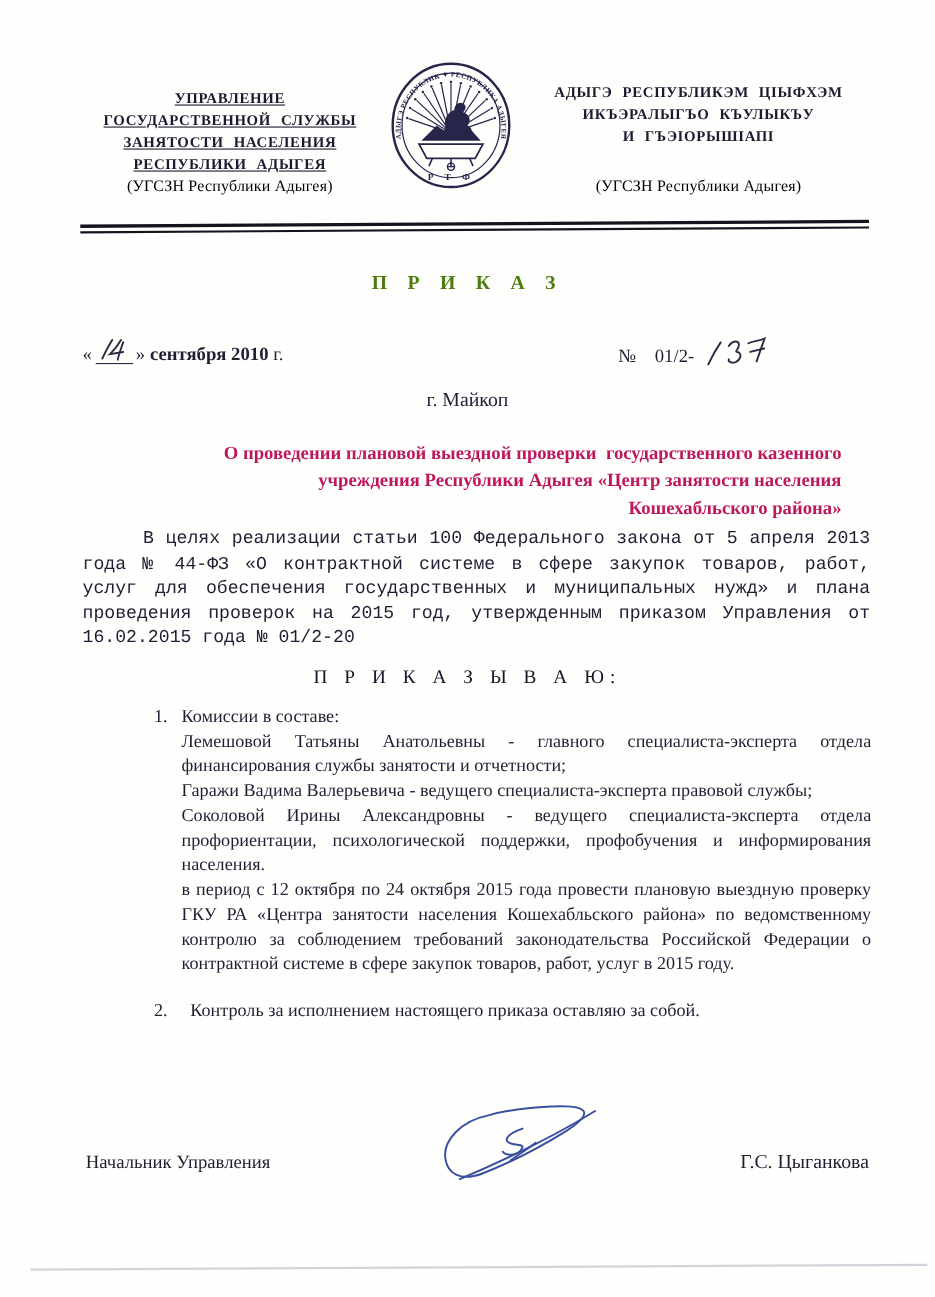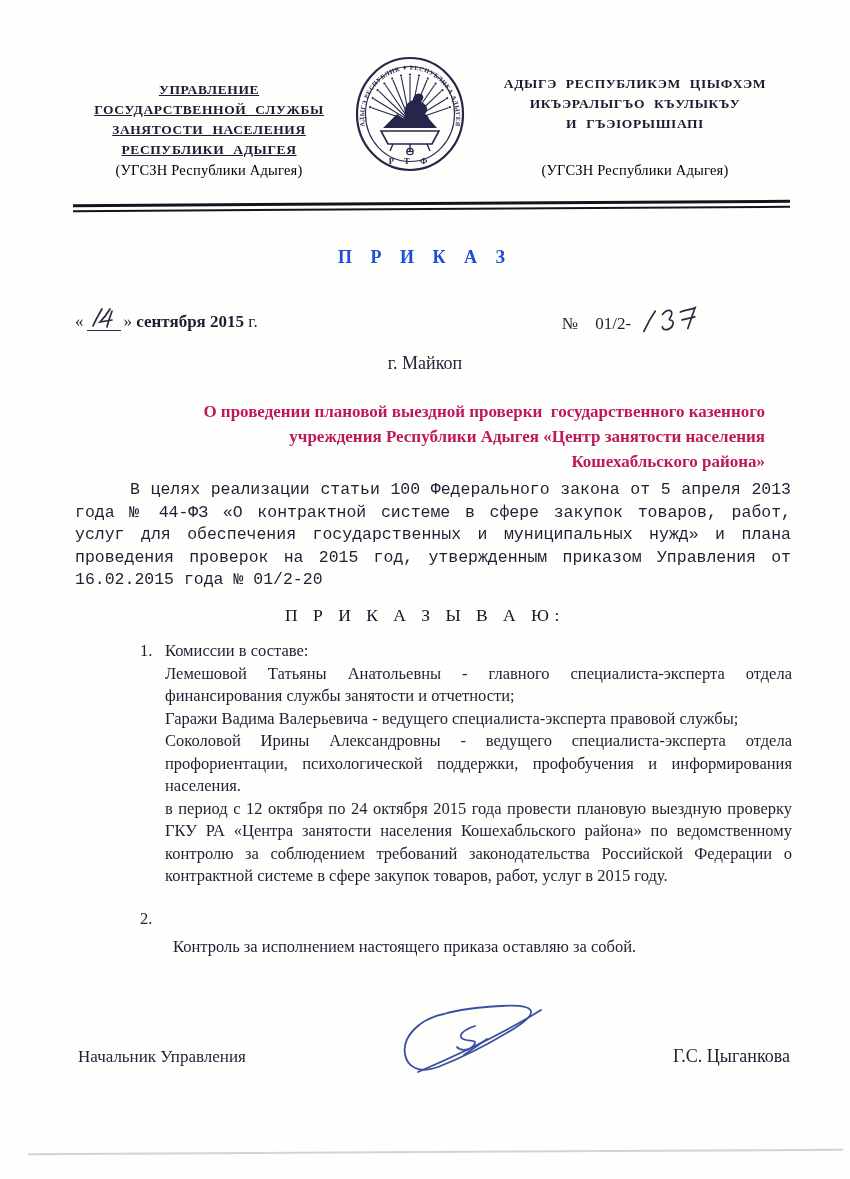--- a/index.html
+++ b/index.html
@@ -20,21 +20,21 @@
   .abbrev-left{left:73px;top:162px;width:272px;}
   .abbrev-right{left:468px;top:162px;width:334px;}
   .emblem{position:absolute;left:353px;top:55px;width:114px;height:118px;}
   
   .rule{position:absolute;left:73px;top:202px;width:717px;transform:rotate(-.35deg);}
   .rule-thick{height:3px;background:#14141f;}
   .rule-gap{height:3px;}
   .rule-thin{height:1.8px;background:#14141f;}
   
   .order-title{position:absolute;left:0;top:247px;width:850px;text-align:center;
-    font-size:18px;font-weight:bold;letter-spacing:7px;color:#1d4ed8;}
+    font-size:18px;font-weight:bold;letter-spacing:7px;color:#4d7c0f;}
   .date-line{position:absolute;left:75px;top:306px;font-size:17px;white-space:nowrap;}
   .date-line .dl-bold{font-weight:bold;}
   .hand-day{display:inline-block;vertical-align:-4px;margin:0 3px;
     border-bottom:1.6px solid #2a2a40;}
   .number-line{position:absolute;left:562px;top:306px;font-size:17px;white-space:nowrap;}
   .hand-num{display:inline-block;vertical-align:-5px;margin-left:8px;transform:rotate(-5deg);}
   .city-line{position:absolute;left:0;top:353px;width:850px;text-align:center;font-size:18px;}
   
   .subject{position:absolute;left:85px;top:399px;width:680px;text-align:right;
     font-weight:bold;font-size:17px;line-height:25px;color:#be185d;}
@@ -44,21 +44,21 @@
     font-size:16.5px;line-height:22.6px;text-align:justify;text-indent:55px;font-family:Liberation Mono, monospace;}
   .resolution{position:absolute;left:0;top:605px;width:850px;text-align:center;
     font-size:17.5px;font-weight:normal;letter-spacing:5.5px;color:#151528;}
   .order-list{position:absolute;left:140px;top:640px;width:652px;font-size:16.5px;line-height:22.5px;}
   .list-item{display:flex;}
   .item-marker{width:25px;flex:0 0 25px;}
   .item-body{flex:1;}
   .item-body p{margin:0;text-align:justify;}
   .item2{margin-top:20px;}
   .item2 .item-marker{flex-basis:33px;width:33px;}
-  .item2 .item-body p{text-align:left;margin-top:28px;}
+  .item2 .item-body p{text-align:left;}
   
   .sig-title{position:absolute;left:78px;top:1047px;font-size:17px;}
   .sig-name{position:absolute;right:60px;top:1046px;font-size:18px;}
   .sig-stroke{position:absolute;left:388px;top:998px;width:172px;height:88px;}
   
   .scan-edge{position:absolute;left:28px;top:1151px;width:815px;height:1.6px;
     background:#c9cdd1;transform:rotate(-.3deg);opacity:.85;}
 </style>
 </head>
 <body>
@@ -146,21 +146,21 @@
   <div class="order-title">П Р И К А З</div>
 
   <div class="date-line">
     <span>«</span><svg class="hand-day" role="img" width="34" height="24" viewBox="0 0 34 24" aria-label="14">
       <g fill="none" stroke="#2a2a40" stroke-width="1.7" stroke-linecap="round">
         <path d="M6 20 C9 13 12 8 15 3"></path>
         <path d="M23 3 C20 8 16 13 13 16 L25 14"></path>
         <path d="M25 5 C23 11 21 16 20 21"></path>
       </g>
     </svg><span>»</span>
-    <span class="dl-bold">сентября 2015</span><span> г.</span>
+    <span class="dl-bold">сентября 2010</span><span> г.</span>
   </div>
 
   <div class="number-line">
     <span>№</span>&nbsp;&nbsp;&nbsp;
     <span>01/2-</span><svg class="hand-num" role="img" width="62" height="28" viewBox="0 0 62 28" aria-label="137">
       <g fill="none" stroke="#2a2a40" stroke-width="1.7" stroke-linecap="round">
         <path d="M4 23 C8 16 12 10 17 4"></path>
         <path d="M24 8 C28 3 35 3 33 9 C32 12 29 13 31 14 C36 15 34 21 29 23 C25 24 22 22 23 20"></path>
         <path d="M42 7 C47 5 52 6 57 4 L48 24"></path>
         <path d="M43 15 L56 13"></path>

